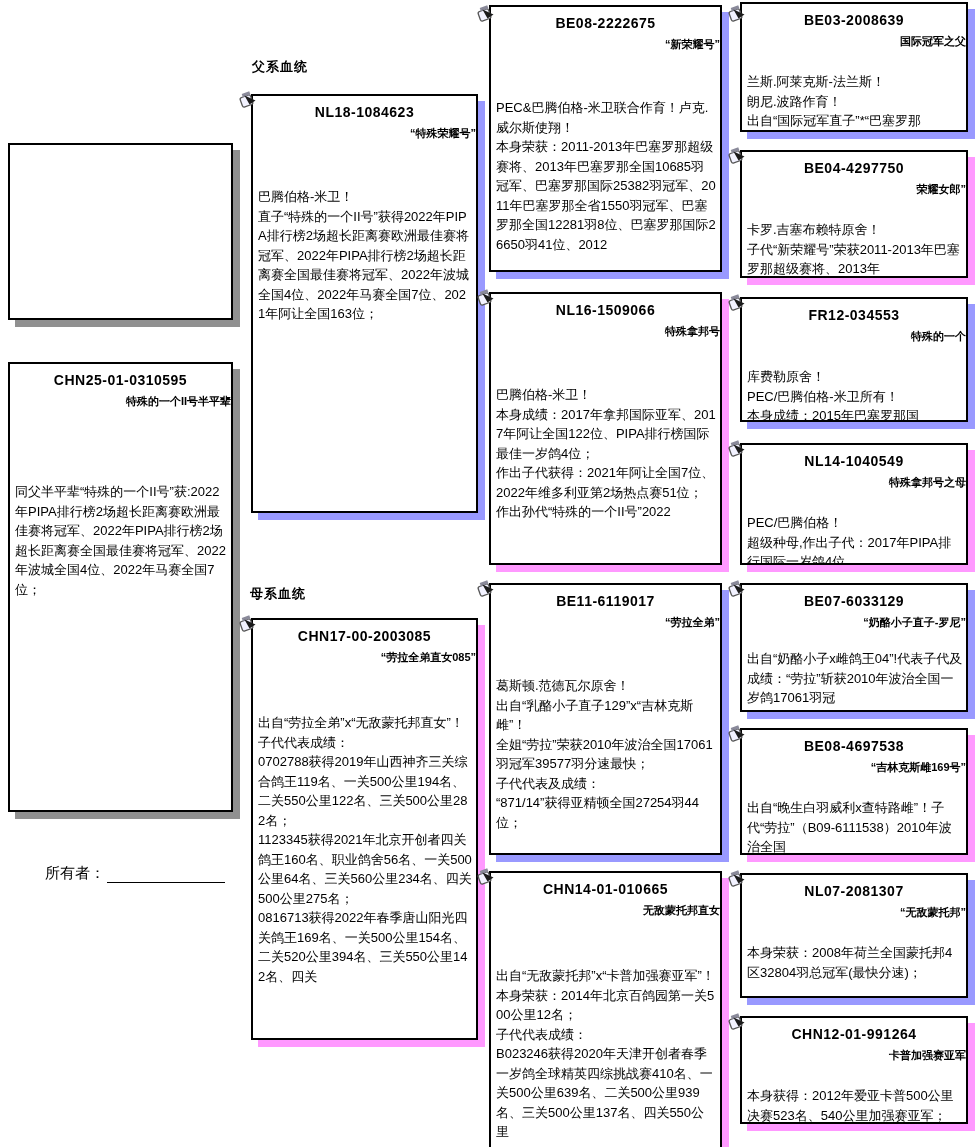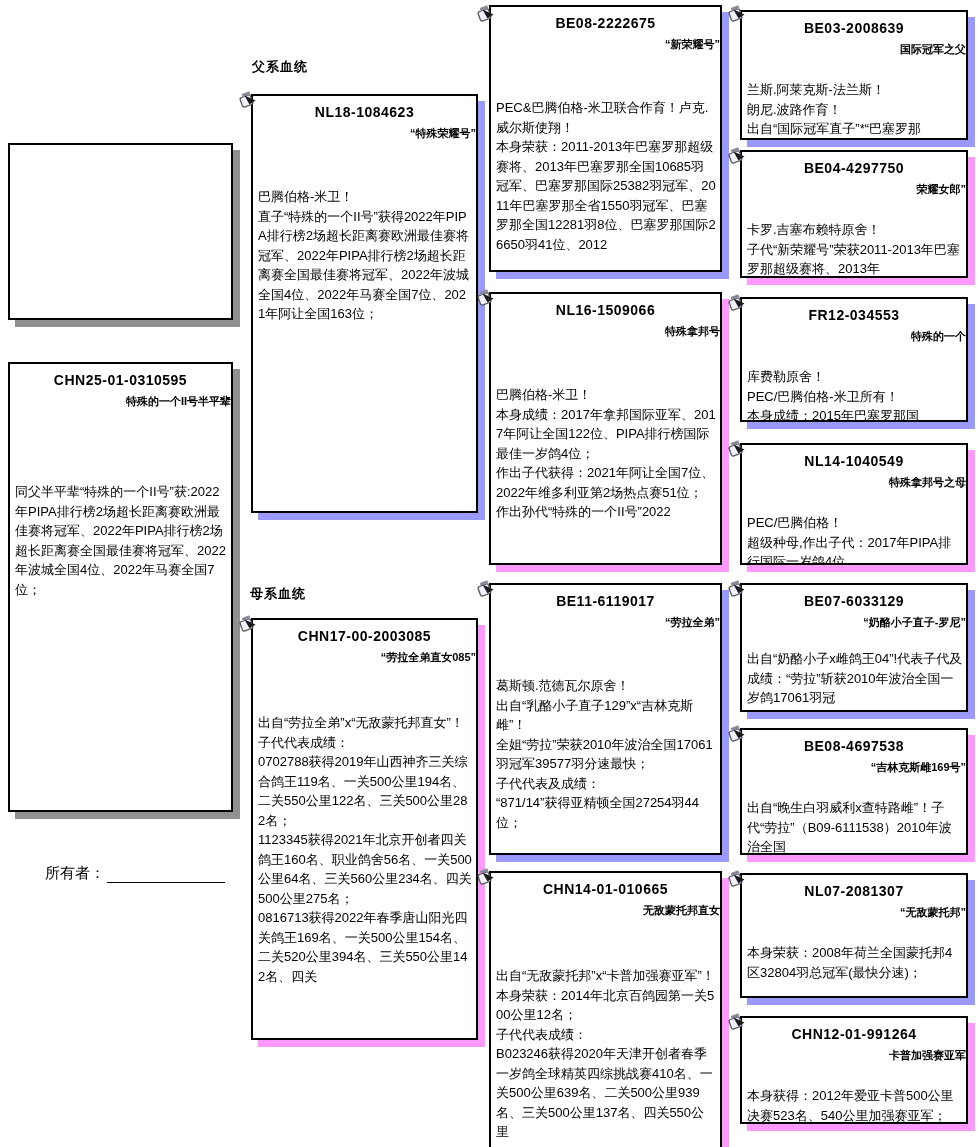--- a/index.html
+++ b/index.html
@@ -102,21 +102,21 @@
   </div>
 
   <div class="box mother" style="left:489px;top:871px;width:233px;height:326px">
     <div class="ring">CHN14-01-010665</div>
     <div class="pname">无敌蒙托邦直女</div>
     <div class="pbody" style="top:93px">出自“无敌蒙托邦”x“卡普加强赛亚军”！本身荣获：2014年北京百鸽园第一关500公里12名；
 子代代表成绩：
 B023246获得2020年天津开创者春季一岁鸽全球精英四综挑战赛410名、一关500公里639名、二关500公里939名、三关500公里137名、四关550公里</div>
   </div>
 
-  <div class="box father" style="left:740px;top:10px;width:228px;height:130px">
+  <div class="box father" style="left:740px;top:2px;width:228px;height:130px">
     <div class="ring">BE03-2008639</div>
     <div class="pname">国际冠军之父</div>
     <div class="pbody" style="top:68px">兰斯.阿莱克斯-法兰斯！
 朗尼.波路作育！
 出自“国际冠军直子”*“巴塞罗那</div>
   </div>
 
   <div class="box mother" style="left:740px;top:150px;width:228px;height:128px">
     <div class="ring">BE04-4297750</div>
     <div class="pname">荣耀女郎”</div>

